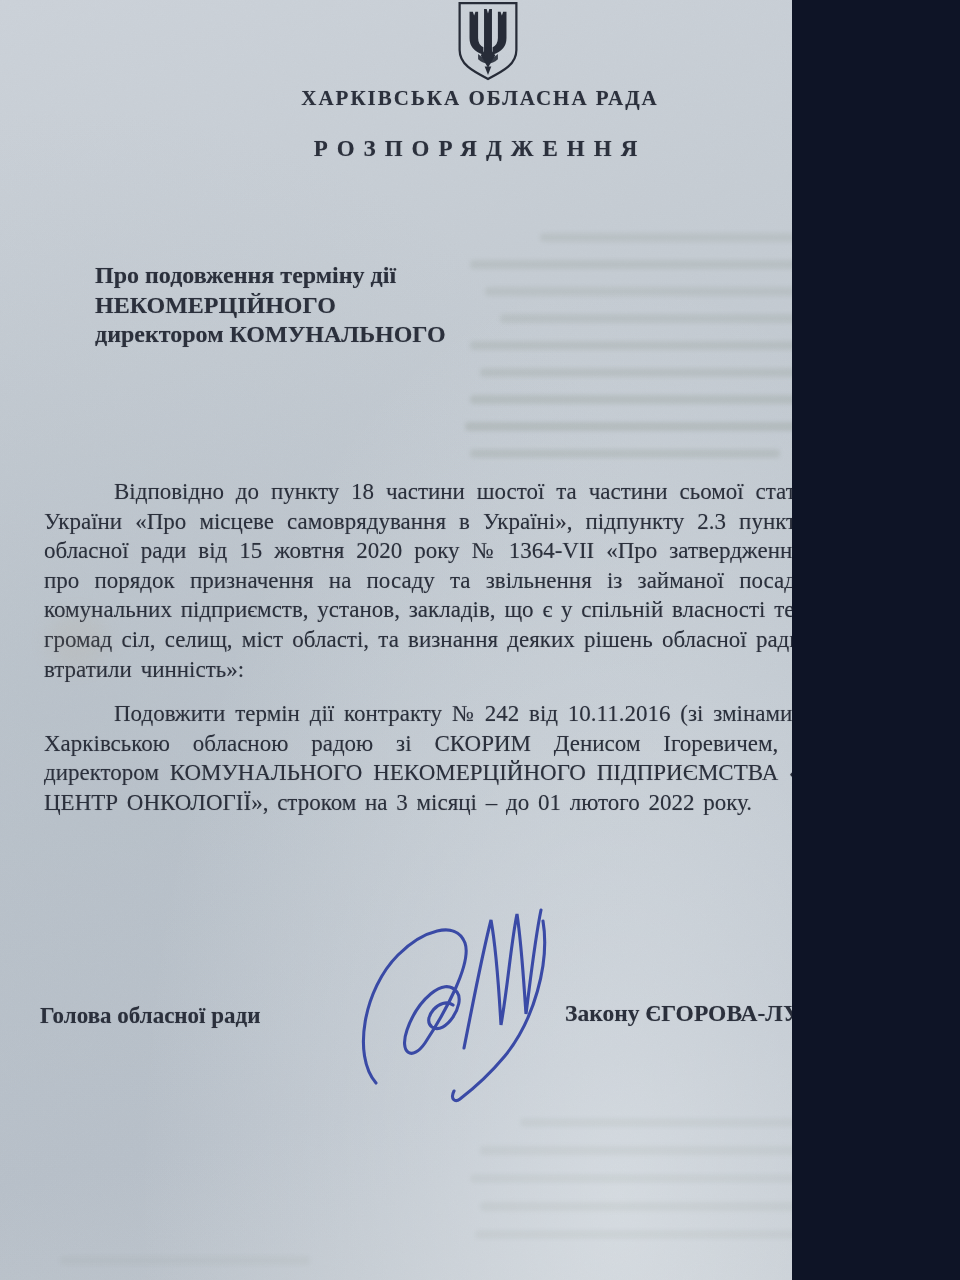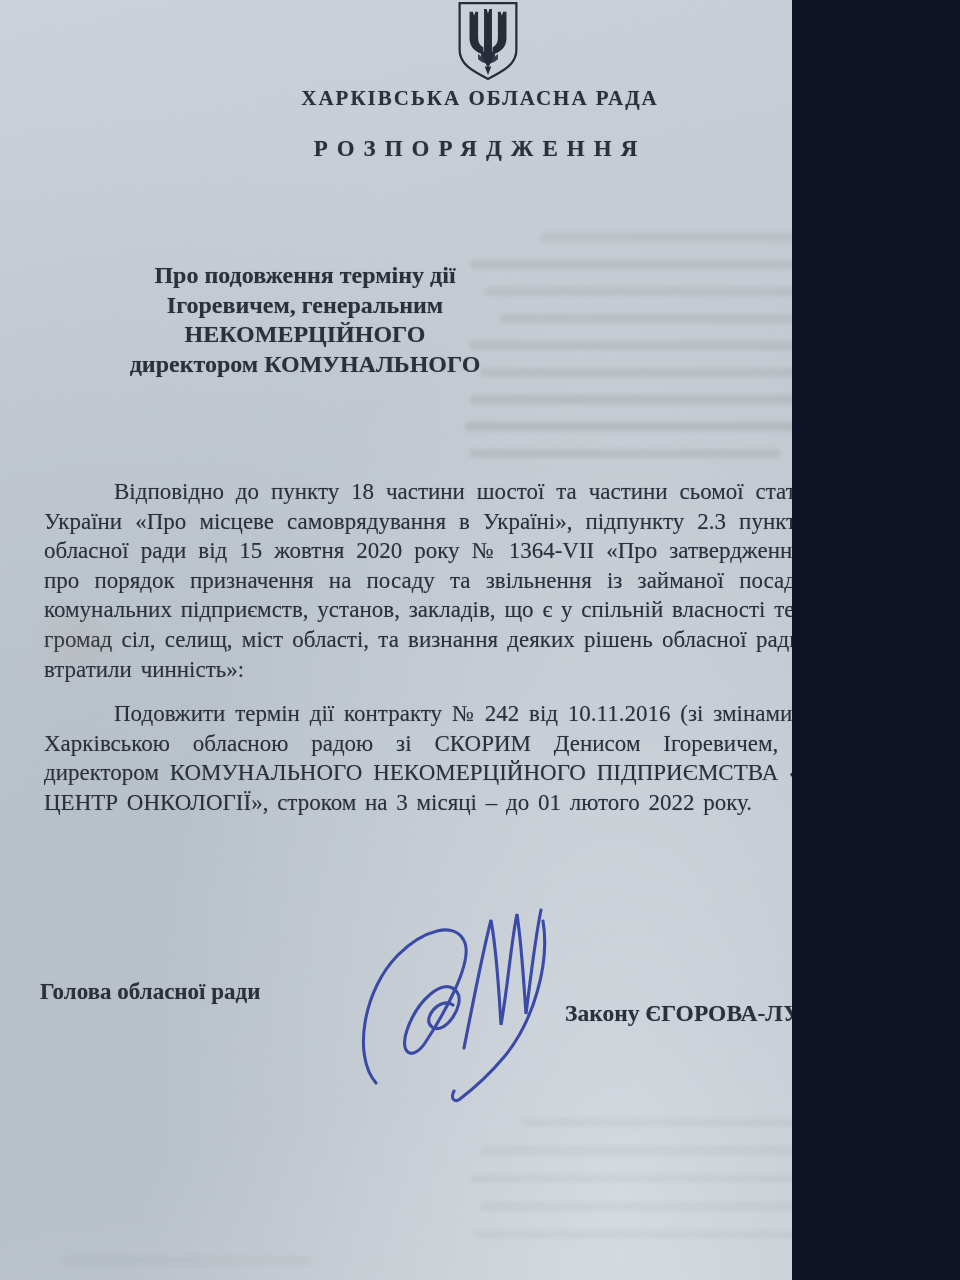--- a/index.html
+++ b/index.html
@@ -14,28 +14,28 @@
   }
   .txt{position:absolute;text-shadow:0 0 1px rgba(43,48,60,0.35);}
   
   .emblem{position:absolute;left:455px;top:2px;width:66px;height:80px;}
   .org-name{left:0;top:86px;width:960px;text-align:center;
     font-weight:bold;font-size:21px;letter-spacing:2px;}
   .doc-type{left:0;top:136px;width:960px;text-align:center;
     font-weight:bold;font-size:23px;letter-spacing:9px;}
   
   .subject{left:95px;top:261px;width:420px;font-weight:bold;font-size:24px;line-height:29.5px;}
-  .subject div{white-space:nowrap;text-align:center;}
+  .subject div{white-space:nowrap;}
   
   .para{left:44px;width:882px;font-size:23px;line-height:29.6px;
     text-align:justify;text-indent:70px;word-spacing:3px;}
   .para1{top:477px;}
   .para2{top:699px;}
   
-  .sign-title{left:40px;top:979px;font-weight:bold;font-size:23px;white-space:nowrap;}
+  .sign-title{left:40px;top:1003px;font-weight:bold;font-size:23px;white-space:nowrap;}
   .sign-name{left:565px;top:1000px;font-weight:bold;font-size:23.5px;white-space:nowrap;}
   .signature{position:absolute;left:352px;top:893px;width:220px;height:220px;}
   
   .bleed{position:absolute;height:9px;border-radius:4px;background:#6f7a68;
     filter:blur(2.3px);}
   
   .bg-navy{position:absolute;left:922px;top:0;width:38px;height:450px;
     background:linear-gradient(180deg,#131a30 0%,#1a2340 60%,#222c4d 100%);
     clip-path:polygon(10% 0,100% 0,100% 100%);}
   .bg-tan{position:absolute;left:936px;top:0;width:24px;height:132px;
@@ -66,21 +66,20 @@
       </g>
     </svg>
   </div>
 
   <div class="txt org-name">ХАРКІВСЬКА ОБЛАСНА РАДА</div>
 
   <div class="txt doc-type">РОЗПОРЯДЖЕННЯ</div>
 
   <div class="txt subject">
     <div>Про подовження терміну дії</div>
-    <div>Ігоревичем, генеральним</div>
     <div>НЕКОМЕРЦІЙНОГО</div>
     <div>директором КОМУНАЛЬНОГО</div>
   </div>
 
   <div class="txt para para1">Відповідно до пункту 18 частини шостої та частини сьомої статті 55 Закону України «Про місцеве самоврядування в Україні», підпункту 2.3 пункту 2 рішення обласної ради від 15 жовтня 2020 року № 1364-VII «Про затвердження Положення про порядок призначення на посаду та звільнення із займаної посади керівників комунальних підприємств, установ, закладів, що є у спільній власності територіальних громад сіл, селищ, міст області, та визнання деяких рішень обласної ради такими, що втратили чинність»:</div>
 
   <div class="txt para para2">Подовжити термін дії контракту № 242 від 10.11.2016 (зі змінами), укладеного Харківською обласною радою зі СКОРИМ Денисом Ігоревичем, генеральним директором КОМУНАЛЬНОГО НЕКОМЕРЦІЙНОГО ПІДПРИЄМСТВА «ОБЛАСНИЙ ЦЕНТР ОНКОЛОГІЇ», строком на 3 місяці – до 01 лютого 2022 року.</div>
 
   <div class="txt sign-title">Голова обласної ради</div>
 

